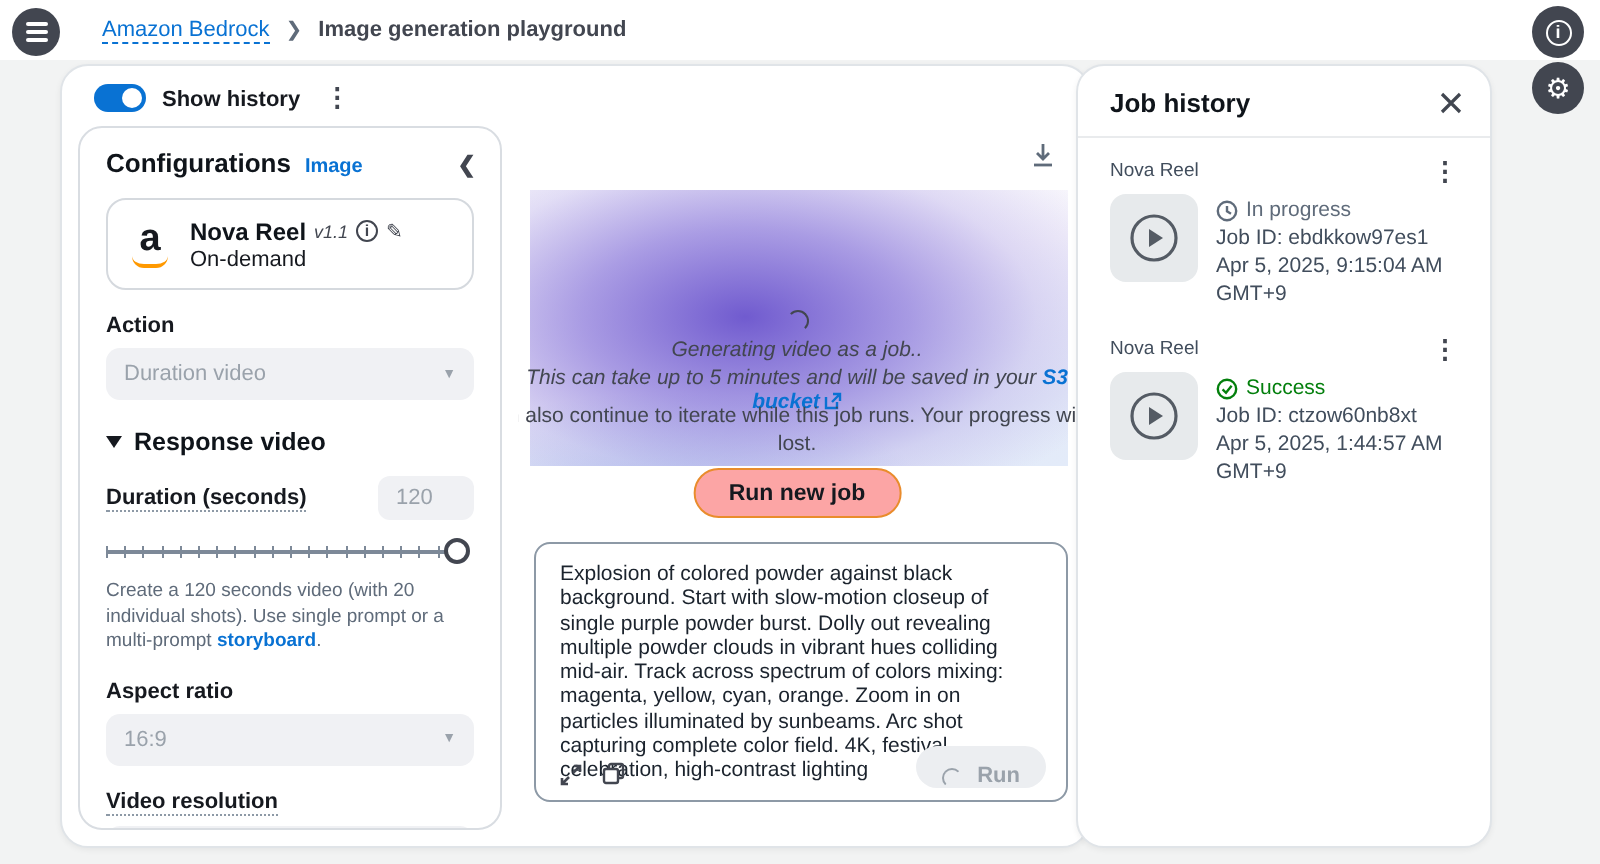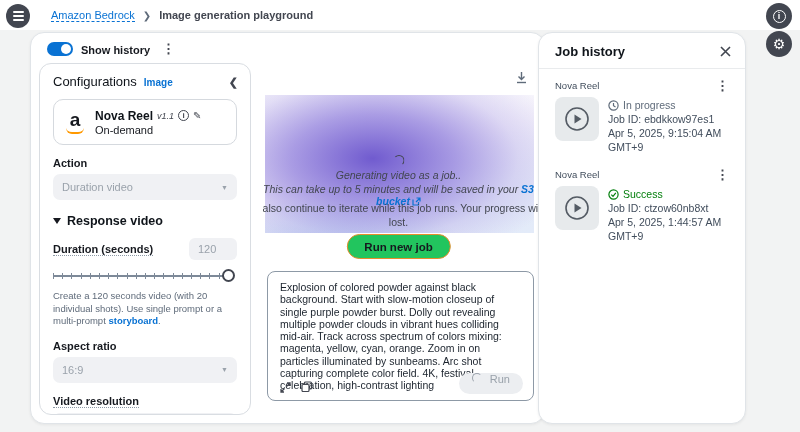--- a/index.html
+++ b/index.html
@@ -46,21 +46,21 @@
   .toggle-knob { position:absolute; right:2px; top:2px; width:10px; height:10px; border-radius:50%; background:#fff; }
   .toggle-label { font-size:11px; font-weight:700; color:#16191f; }
   .ellipsis { color:#424650; font-size:13px; font-weight:700; padding:0 4px; cursor:pointer; letter-spacing:0; }
 
   
   .config-panel {
     position:absolute; left:8px; top:30px; width:212px; bottom:8px;
     border:1px solid #d9dde2; border-radius:12px; padding:10px 13px; background:#fff; overflow:hidden;
   }
   .config-head { display:flex; align-items:baseline; gap:7px; }
-  .config-title { font-size:13px; font-weight:400; }
+  .config-title { font-size:13px; font-weight:700; }
   .config-info { font-size:10px; font-weight:700; color:#0972d3; cursor:pointer; }
   .collapse-icon { position:absolute; right:12px; top:12px; color:#424650; font-size:11px; font-weight:700; cursor:pointer; }
 
   .model-card { margin-top:10px; border:1px solid #d5d9de; border-radius:10px; padding:6px 10px; display:flex; align-items:center; gap:9px; height:46px; }
   .amazon-logo { display:flex; flex-direction:column; align-items:center; width:22px; }
   .amazon-a { font-weight:800; font-size:19px; line-height:17px; color:#16191f; }
   .amazon-swoosh { width:18px; height:6px; border-bottom:2px solid #ff9900; border-radius:0 0 10px 10px; }
   .model-info { flex:1; }
   .model-name-row { display:flex; align-items:center; gap:4px; }
   .model-name { font-size:12px; font-weight:700; }
@@ -105,34 +105,34 @@
   }
   .gen-spinner { position:absolute; left:50%; top:92px; transform:translateX(-50%); }
   .gen-line1 { position:absolute; left:0; right:0; top:106px; text-align:center; font-size:10.5px; font-style:italic; color:#424650; }
   .gen-line2 { position:absolute; left:0; right:0; top:120px; text-align:center; font-size:10.5px; font-style:italic; color:#424650; }
   .s3-link { color:#0972d3; font-weight:700; cursor:pointer; }
   .ext-icon { display:inline-block; vertical-align:-1px; margin-left:2px; }
   .iterate-line1 { position:absolute; left:50%; top:139px; transform:translateX(-50%); white-space:nowrap; font-size:10.5px; color:#424650; }
   .iterate-line2 { position:absolute; left:0; right:0; top:153px; text-align:center; font-size:10.5px; color:#424650; }
   .run-new-job {
     position:absolute; left:50%; top:171px; transform:translateX(-50%);
-    background:#22c55e; border:1px solid #e98c2c; border-radius:999px; height:25px; padding:0 17px;
+    background:#fca5a5; border:1px solid #e98c2c; border-radius:999px; height:25px; padding:0 17px;
     font-size:11.5px; font-weight:700; color:#16191f; display:flex; align-items:center; cursor:pointer; white-space:nowrap;
   }
 
   .prompt-box {
     position:absolute; left:8px; right:4px; top:208px; height:130px;
     border:1px solid #8d99a6; border-radius:8px; background:#fff; padding:9px 12px 30px;
   }
   .prompt-text { font-size:10.5px; line-height:12.3px; color:#1b232d; }
   .prompt-actions-left { position:absolute; left:12px; bottom:7px; display:flex; align-items:center; gap:10px; }
   .icon-btn { cursor:pointer; display:inline-flex; }
   .run-disabled {
     position:absolute; right:10px; bottom:6px; height:21px; padding:0 13px; border-radius:999px;
-    background:#eceef1; color:#9aa2ab; font-size:11px; font-weight:400; display:flex; align-items:flex-start; gap:8px;
+    background:#eceef1; color:#9aa2ab; font-size:11px; font-weight:700; display:flex; align-items:flex-end; gap:8px;
   }
   .arc-spinner { width:10px; height:10px; border-radius:50%; border:1.5px solid transparent; border-top-color:#9aa2ab; border-left-color:#9aa2ab; }
   .arc-dark { width:11px; height:11px; border:1.5px solid transparent; border-radius:50%; border-top-color:#424650; border-right-color:#424650; }
 
   
   .history-header { display:flex; align-items:center; justify-content:space-between; padding:11px 14px 9px 16px; border-bottom:1px solid #e9ebed; }
   .history-title { font-size:13px; font-weight:700; }
   .close-icon { cursor:pointer; display:flex; }
   .job-item { padding:9px 12px 4px 16px; }
   .job-top { display:flex; align-items:center; justify-content:space-between; }

